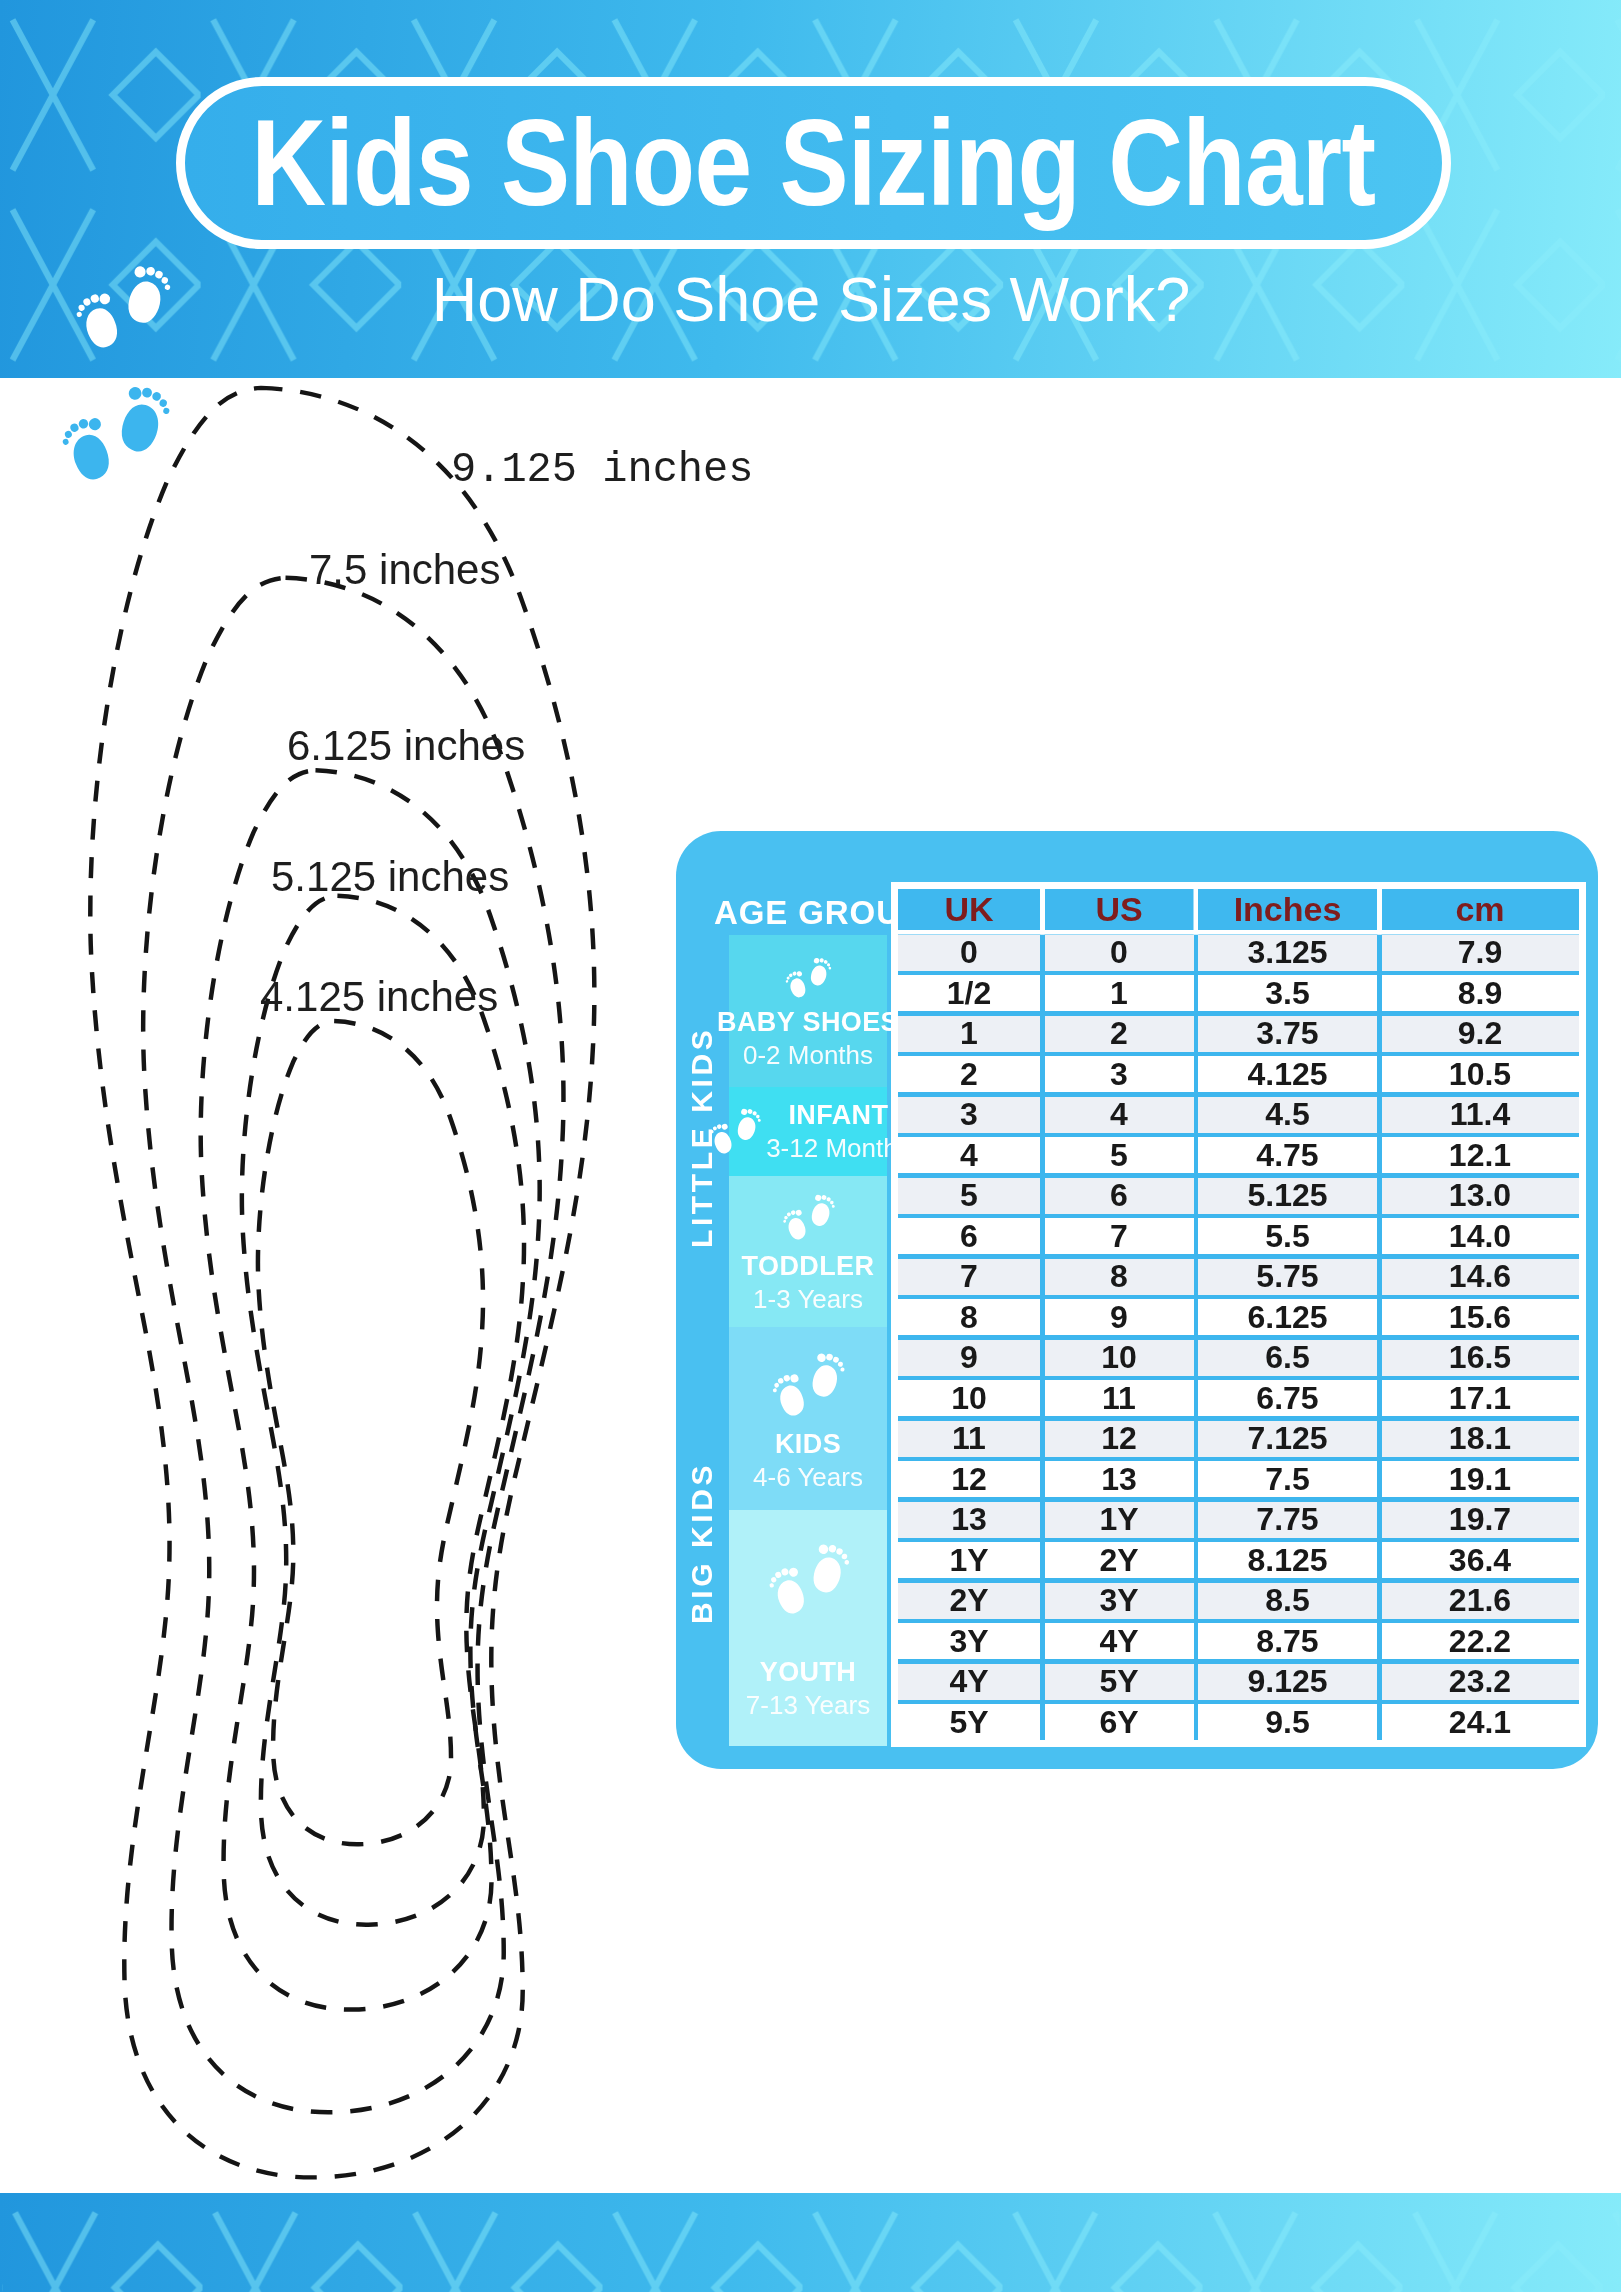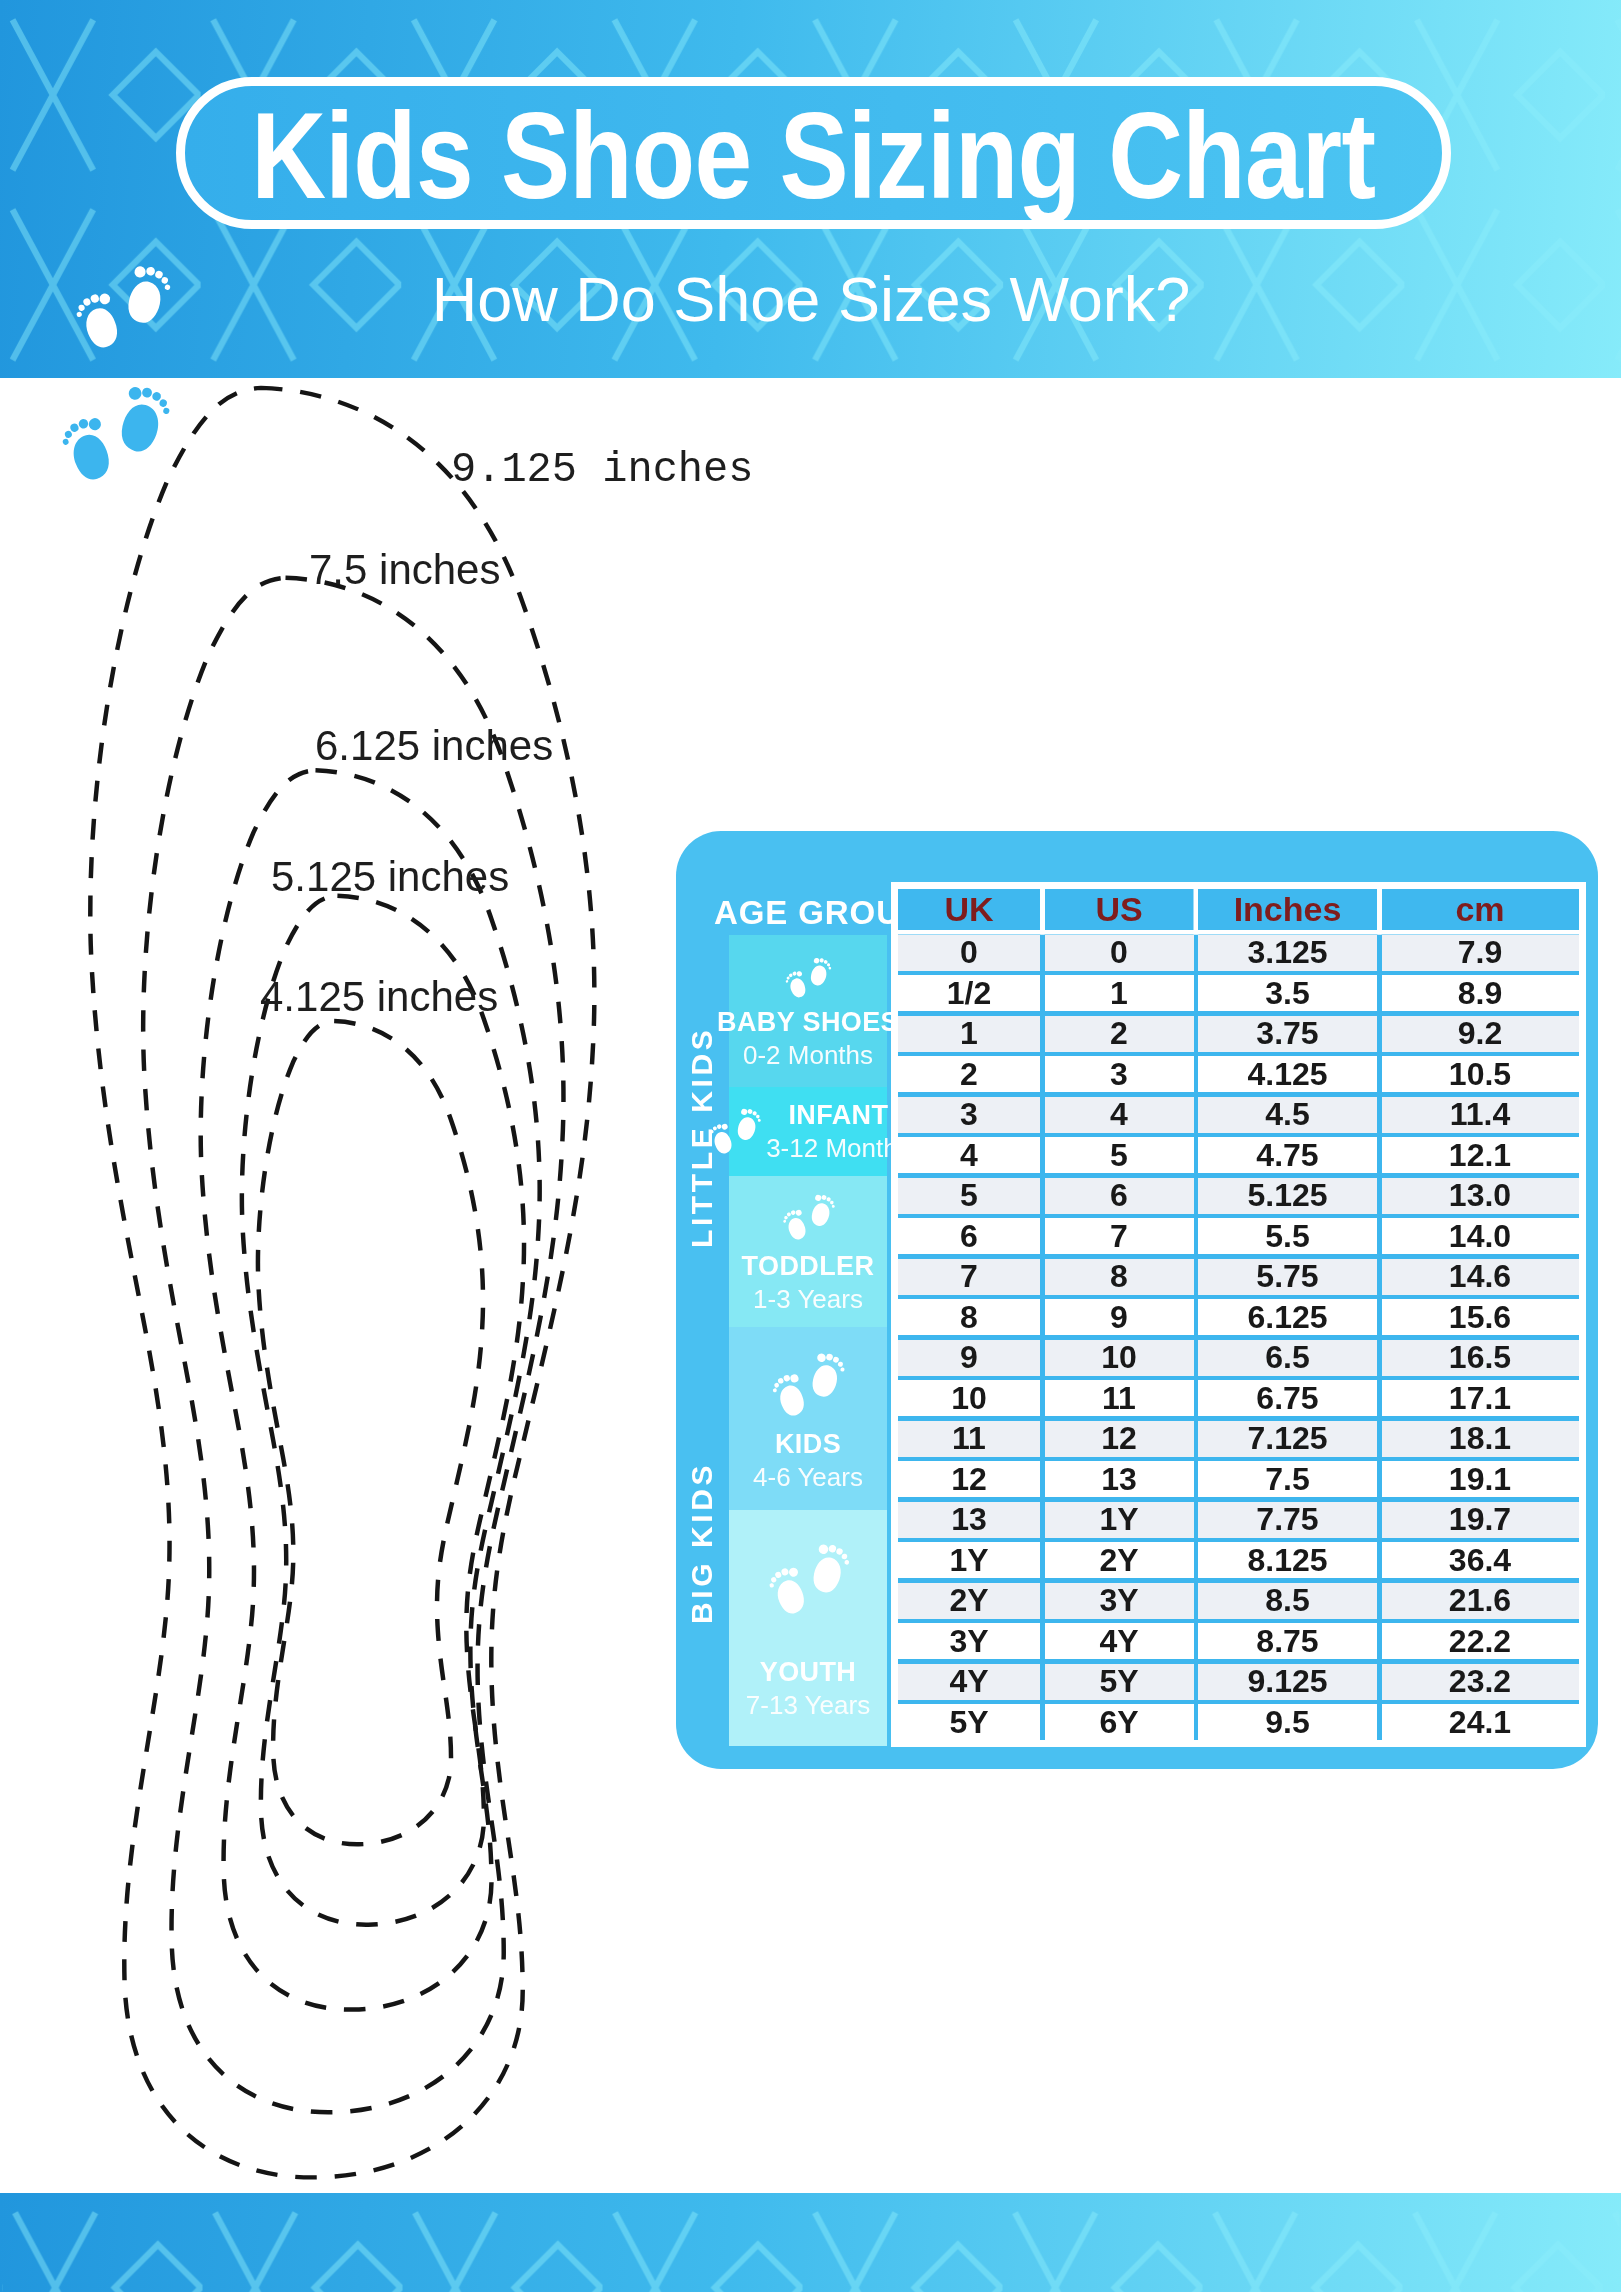--- a/index.html
+++ b/index.html
@@ -6,24 +6,24 @@
   .page{position:relative;width:1622px;height:2293px;background:#ffffff;overflow:hidden;
         font-family:"Liberation Sans",sans-serif;}
 
   
   .band{position:absolute;left:0;width:100%;
         background:linear-gradient(94deg,#2196dd 0%,#3fbaed 45%,#86ebfa 100%);}
   .band-header{top:0;height:378px;}
   .band-footer{bottom:0;height:100px;}
   .band svg.pattern{position:absolute;left:0;top:0;width:100%;height:100%;display:block;}
 
-  .title-box{position:absolute;left:176px;top:77px;width:1275px;height:152px;box-sizing:border-box;
+  .title-box{position:absolute;left:176px;top:77px;width:1275px;height:172px;box-sizing:border-box;
              border:9.9px solid #ffffff;border-radius:86px;
              background:linear-gradient(90deg,#35aeeb,#4cc5f2);
-             display:flex;align-items:flex-start;justify-content:center;z-index:2;}
+             display:flex;align-items:center;justify-content:center;z-index:2;}
   .title-box h1{margin:0;color:#ffffff;font-size:122px;font-weight:bold;letter-spacing:-0.9px;
                 transform:scaleX(.85);white-space:nowrap;}
   .subtitle{position:absolute;left:0;top:263px;width:100%;text-align:center;color:#ffffff;
             font-size:63px;font-weight:normal;z-index:2;}
 
   
   .feet{display:block;color:#ffffff;}
   .feet-header{position:absolute;left:68px;top:254px;width:109px;height:107px;z-index:2;}
   .feet-main{position:absolute;left:54px;top:373px;width:122px;height:122px;color:#3cb5ee;z-index:2;}
 
@@ -113,21 +113,21 @@
   <svg id="outlines-svg" viewBox="0 0 1811 2560">
       <path d="M110,0 C170,2 225,40 252,120 C278,195 295,280 290,370 C286,450 268,520 252,590 C240,640 232,680 236,740 C240,800 252,840 252,895 C252,955 205,998 140,999 C80,1000 38,960 36,890 C34,820 52,750 58,690 C64,635 58,585 48,530 C36,465 22,400 18,320 C14,235 30,120 60,50 C78,12 92,1 110,0 Z" transform="translate(65,433) scale(2.058,2)" fill="none" stroke="#151515" stroke-width="2.43" stroke-dasharray="11.66 9.72"></path>
       <path d="M110,0 C170,2 225,40 252,120 C278,195 295,280 290,370 C286,450 268,520 252,590 C240,640 232,680 236,740 C240,800 252,840 252,895 C252,955 205,998 140,999 C80,1000 38,960 36,890 C34,820 52,750 58,690 C64,635 58,585 48,530 C36,465 22,400 18,320 C14,235 30,120 60,50 C78,12 92,1 110,0 Z" transform="translate(130,645) scale(1.716,1.715)" fill="none" stroke="#151515" stroke-width="2.91" stroke-dasharray="13.99 11.66"></path>
       <path d="M110,0 C170,2 225,40 252,120 C278,195 295,280 290,370 C286,450 268,520 252,590 C240,640 232,680 236,740 C240,800 252,840 252,895 C252,955 205,998 140,999 C80,1000 38,960 36,890 C34,820 52,750 58,690 C64,635 58,585 48,530 C36,465 22,400 18,320 C14,235 30,120 60,50 C78,12 92,1 110,0 Z" transform="translate(200,860) scale(1.384,1.385)" fill="none" stroke="#151515" stroke-width="3.61" stroke-dasharray="17.34 14.45"></path>
       <path d="M110,0 C170,2 225,40 252,120 C278,195 295,280 290,370 C286,450 268,520 252,590 C240,640 232,680 236,740 C240,800 252,840 252,895 C252,955 205,998 140,999 C80,1000 38,960 36,890 C34,820 52,750 58,690 C64,635 58,585 48,530 C36,465 22,400 18,320 C14,235 30,120 60,50 C78,12 92,1 110,0 Z" transform="translate(250,1000) scale(1.152,1.15)" fill="none" stroke="#151515" stroke-width="4.34" stroke-dasharray="20.83 17.36"></path>
       <path d="M110,0 C170,2 225,40 252,120 C278,195 295,280 290,370 C286,450 268,520 252,590 C240,640 232,680 236,740 C240,800 252,840 252,895 C252,955 205,998 140,999 C80,1000 38,960 36,890 C34,820 52,750 58,690 C64,635 58,585 48,530 C36,465 22,400 18,320 C14,235 30,120 60,50 C78,12 92,1 110,0 Z" transform="translate(272,1140) scale(0.919,0.92)" fill="none" stroke="#151515" stroke-width="5.44" stroke-dasharray="26.12 21.76"></path>
     </svg>
   <div id="outline-labels">
       <div class="outline-label" style="left: 451px; top: 446px; font-family: Liberation Mono, monospace;">9.125 inches</div>
       <div class="outline-label" style="left: 309px; top: 546px;">7.5 inches</div>
-      <div class="outline-label" style="left: 287px; top: 722px; margin-left: 28px;">6.125 inches</div>
+      <div class="outline-label" style="left: 287px; top: 722px;">6.125 inches</div>
       <div class="outline-label" style="left: 271px; top: 853px;">5.125 inches</div>
       <div class="outline-label" style="left: 260px; top: 973px;">4.125 inches</div>
     </div>
 
   <div class="panel">
     <div class="corner-label">AGE GROUP</div>
     <div class="vlabel vlabel-little">LITTLE KIDS</div>
     <div class="vlabel vlabel-big">BIG KIDS</div>
     <div class="age-col" id="age-blocks">
         <div class="age-block b0" style="background: rgb(87, 215, 238); flex-grow: 4;">

